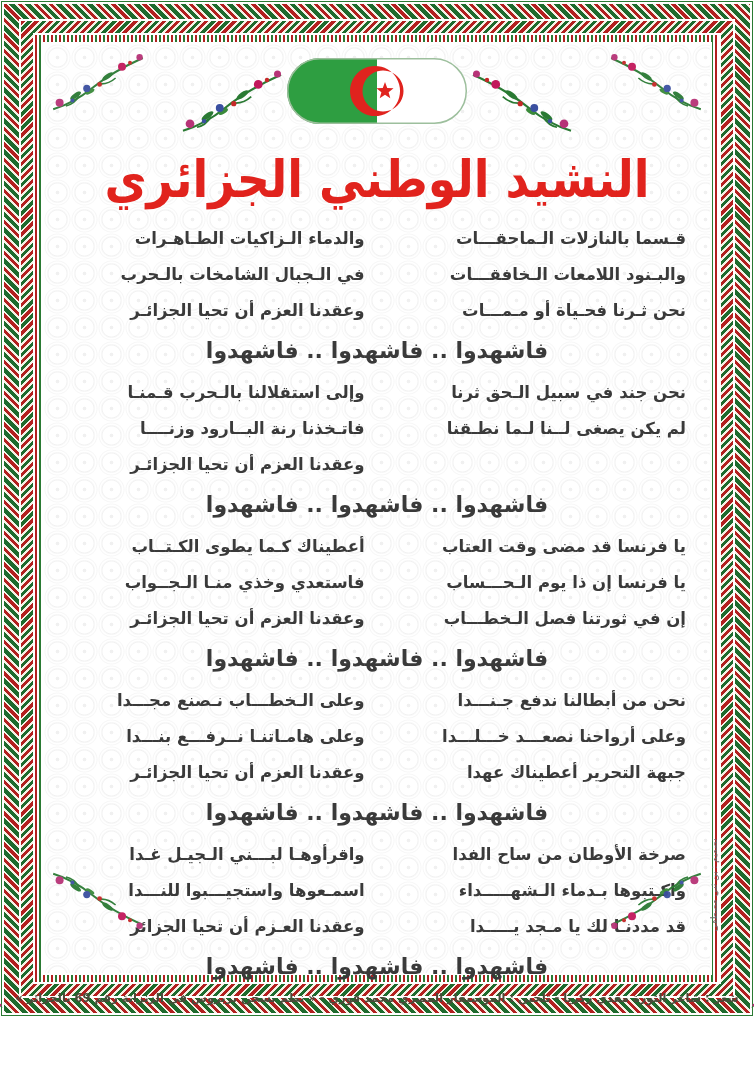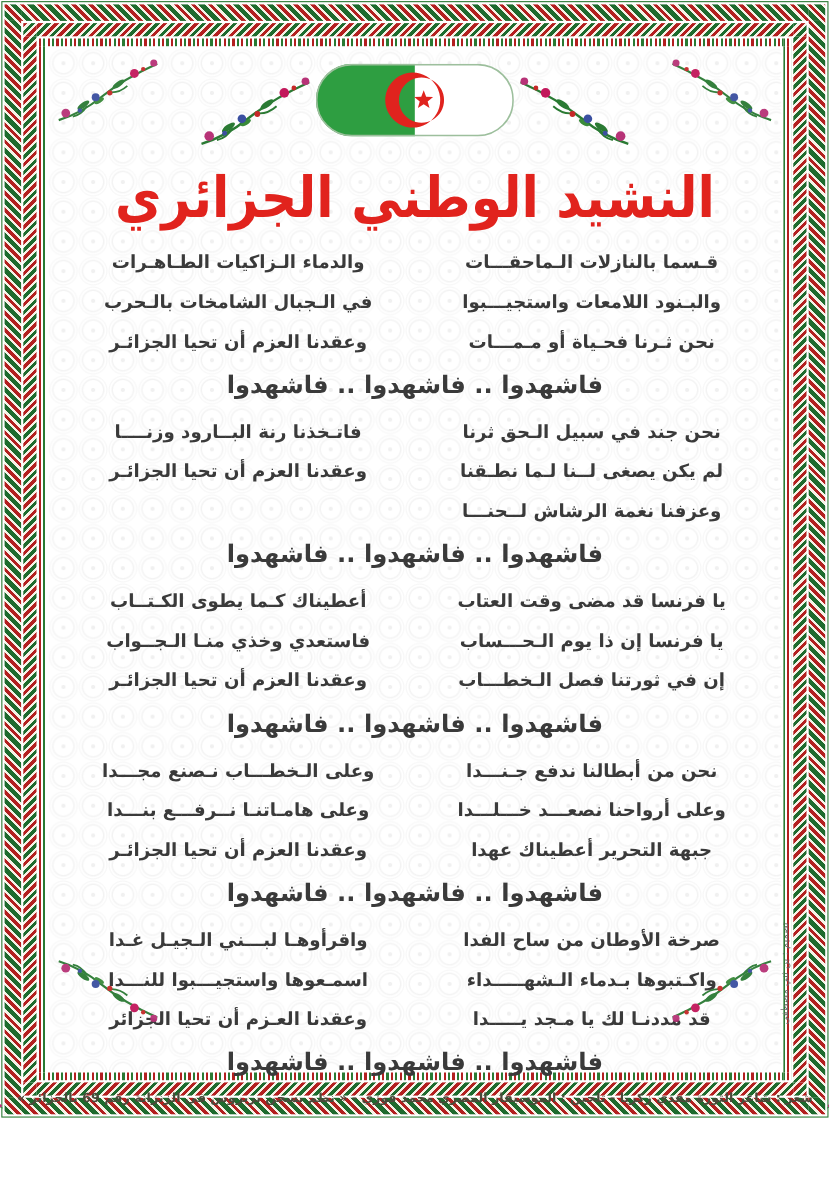--- a/index.html
+++ b/index.html
@@ -32,21 +32,21 @@
   .flag-spray{position:absolute;width:120px;height:70px;top:22px;}
   .flag-spray.left{left:128px;}
   .flag-spray.right{right:128px;transform:scaleX(-1);}
   
   .title{margin-top:10px;color:#e1231d;font-size:46px;font-weight:bold;line-height:1.2;
          transform:scaleY(1.12);letter-spacing:-1px;}
   
   .anthem{margin-top:14px;}
   .stanza{display:flex;flex-direction:row;justify-content:space-between;padding:0 24px;margin-top:4px;}
   .col{width:48%;}
-  .line{font-size:16.5px;font-weight:bold;color:#3a3a3a;line-height:36px;white-space:nowrap;text-align:center;}
+  .line{font-size:16.5px;font-weight:bold;color:#3a3a3a;line-height:36px;white-space:nowrap;text-align:right;}
   .refrain{font-size:22px;font-weight:bold;color:#3a3a3a;line-height:40px;margin-top:2px;text-align:center;}
   
   .credits{position:absolute;left:0;right:0;bottom:8px;display:flex;align-items:center;justify-content:center;gap:8px;}
   .credits-text{font-size:11.5px;font-weight:bold;color:#4a4a3a;white-space:nowrap;}
   .credits .mini-spray{width:40px;height:22px;flex:none;}
   .credits .mini-spray.r{transform:scaleX(-1);}
   
   .designer{position:absolute;top:880px;right:-40px;width:160px;text-align:center;
             transform:rotate(-90deg);font-size:9px;color:#6b6b6b;z-index:5;}
   .hidden-defs{position:absolute;width:0;height:0;overflow:hidden;}
@@ -117,38 +117,38 @@
       </svg>
     </div>
 
     <div class="title">النشيد الوطني الجزائري</div>
 
     <div class="anthem">
 
       <div class="stanza">
         <div class="col">
           <div class="line">قـسما بالنازلات الـماحقـــات</div>
-          <div class="line">والبـنود اللامعات واستجيـــبوا</div>
+          <div class="line">والبـنود اللامعات الـخافقـــات</div>
           <div class="line">نحن ثـرنا فحـياة أو مـمـــات</div>
         </div>
         <div class="col">
           <div class="line">والدماء الـزاكيات الطـاهـرات</div>
           <div class="line">في الـجبال الشامخات بالـحرب</div>
           <div class="line">وعقدنا العزم أن تحيا الجزائـر</div>
         </div>
       </div>
       <div class="refrain">فاشهدوا .. فاشهدوا .. فاشهدوا</div>
 
       <div class="stanza">
         <div class="col">
           <div class="line">نحن جند في سبيل الـحق ثرنا</div>
           <div class="line">لم يكن يصغى لــنا لـما نطـقنا</div>
-          <div class="line">وعزفنا نغمة الرشاش لــحنـــا</div>
-        </div>
-        <div class="col">
+        </div>
+        <div class="col">
+          <div class="line">وإلى استقلالنا بالـحرب قـمنـا</div>
           <div class="line">فاتـخذنا رنة البــارود وزنــــا</div>
           <div class="line">وعقدنا العزم أن تحيا الجزائـر</div>
         </div>
       </div>
       <div class="refrain">فاشهدوا .. فاشهدوا .. فاشهدوا</div>
 
       <div class="stanza">
         <div class="col">
           <div class="line">يا فرنسا قد مضى وقت العتاب</div>
           <div class="line">يا فرنسا إن ذا يوم الـحـــساب</div>

